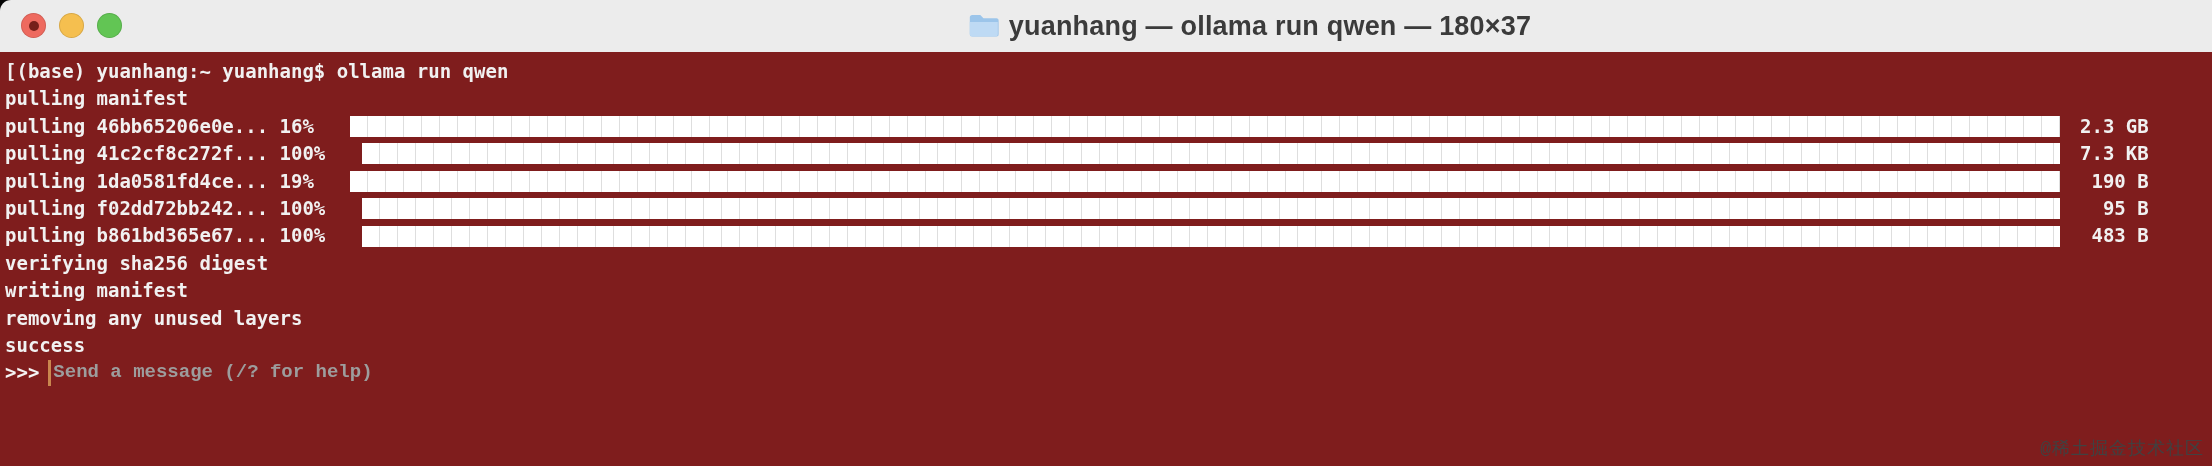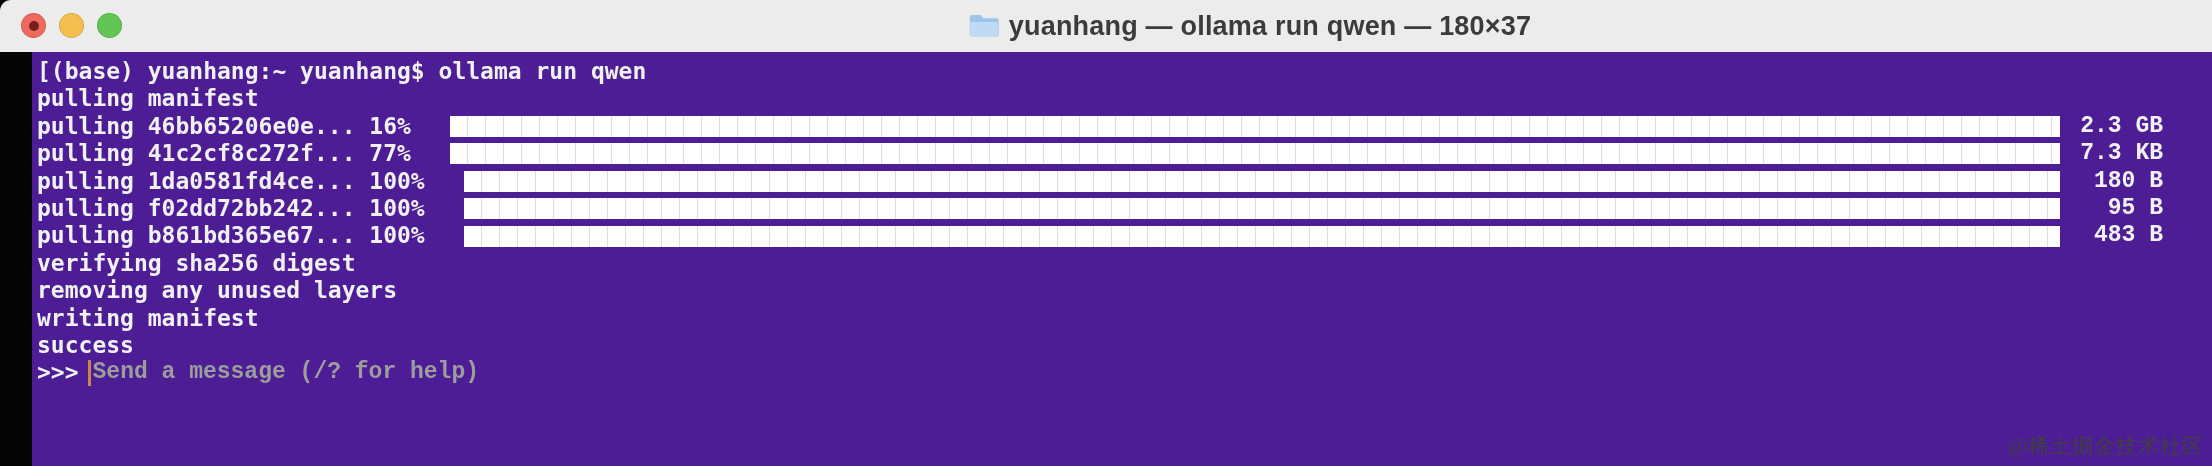--- a/index.html
+++ b/index.html
@@ -25,48 +25,48 @@
   }
   .title-wrap {
     position:absolute; left:1250px; top:50%; transform:translate(-50%,-50%);
     display:flex; align-items:center; gap:10px; white-space:nowrap;
   }
   .window-title { font-size:27px; font-weight:bold; color:#3b3b3b; letter-spacing:0.2px; }
   .folder-icon svg { display:block; }
   
   .terminal {
     position:absolute; top:52px; left:0; right:0; bottom:0;
-    background:#4c1d95; padding:6px 0 0 5px; cursor:text;
+    background:#7f1d1d; padding:6px 0 0 5px; cursor:text;
     font-family:"DejaVu Sans Mono","Liberation Mono",monospace;
-    font-size:23px; font-weight:bold; line-height:27.4px; color:#f1f1f1;margin-left:32px;
+    font-size:19px; font-weight:bold; line-height:27.4px; color:#f1f1f1;
   }
   .line { white-space:pre; }
   .progress { display:flex; align-items:center; padding-right:49px; }
   .progress .plabel { white-space:pre; flex:0 0 auto; }
   .bar {
     flex:1 1 auto; height:21px; margin:0 20px 0 25px; overflow:hidden;
     background:transparent; position:relative;
   }
   .bar .fill {
     display:block; height:100%; background:#ffffff;
     background-image:repeating-linear-gradient(90deg,
       transparent 0px, transparent 17px, #dedede 17px, #dedede 18px);
   }
-  .size { flex:0 0 auto; min-width:83px; text-align:right; white-space:pre;font-family:Liberation Mono, monospace; }
+  .size { flex:0 0 auto; min-width:83px; text-align:left; white-space:pre; }
   .prompt-row { display:flex; align-items:center; }
   .prompt-arrow { white-space:pre; color:#f4f4f4; }
   .cursor {
     display:inline-block; width:3px; height:26px; margin:0 2px 0 9px;
     background:#c9864e; vertical-align:middle; flex:0 0 auto;
   }
   .placeholder { color:#9d9d9d; white-space:pre; font-weight:bold;font-family:Liberation Mono, monospace; }
   
   .watermark {
     position:absolute; right:8px; bottom:6px; color:#414141;
-    font-size:21px; font-family:Liberation Serif, serif;
+    font-size:18px; font-family:Liberation Mono, monospace;
     letter-spacing:1px;
   }
 </style>
 </head>
 <body>
 
 <div class="screen">
 
   <div class="titlebar">
     <div class="traffic">
@@ -89,43 +89,43 @@
 
     <div class="line">[(base) yuanhang:~ yuanhang$ ollama run qwen</div>
     <div class="line">pulling manifest</div>
 
     <div class="line progress">
       <span class="plabel">pulling 46bb65206e0e... 16% </span>
       <span class="bar"><span class="fill" style="width: 100%;"></span></span>
       <span class="size">2.3 GB</span>
     </div>
     <div class="line progress">
-      <span class="plabel">pulling 41c2cf8c272f... 77% </span>
+      <span class="plabel">pulling 41c2cf8c272f... 100% </span>
       <span class="bar"><span class="fill" style="width: 100%;"></span></span>
       <span class="size">7.3 KB</span>
     </div>
     <div class="line progress">
-      <span class="plabel">pulling 1da0581fd4ce... 100% </span>
+      <span class="plabel">pulling 1da0581fd4ce... 19% </span>
       <span class="bar"><span class="fill" style="width: 100%;"></span></span>
-      <span class="size"> 180 B</span>
+      <span class="size"> 190 B</span>
     </div>
     <div class="line progress">
       <span class="plabel">pulling f02dd72bb242... 100% </span>
       <span class="bar"><span class="fill" style="width: 100%;"></span></span>
       <span class="size">  95 B</span>
     </div>
     <div class="line progress">
       <span class="plabel">pulling b861bd365e67... 100% </span>
       <span class="bar"><span class="fill" style="width: 100%;"></span></span>
       <span class="size"> 483 B</span>
     </div>
 
     <div class="line">verifying sha256 digest</div>
+    <div class="line">writing manifest</div>
     <div class="line">removing any unused layers</div>
-    <div class="line">writing manifest</div>
     <div class="line">success</div>
 
     <div class="line prompt-row">
       <span class="prompt-arrow">&gt;&gt;&gt;</span>
       <span class="cursor"></span>
       <span class="placeholder">Send a message (/? for help)</span>
     </div>
 
   </div>
 

